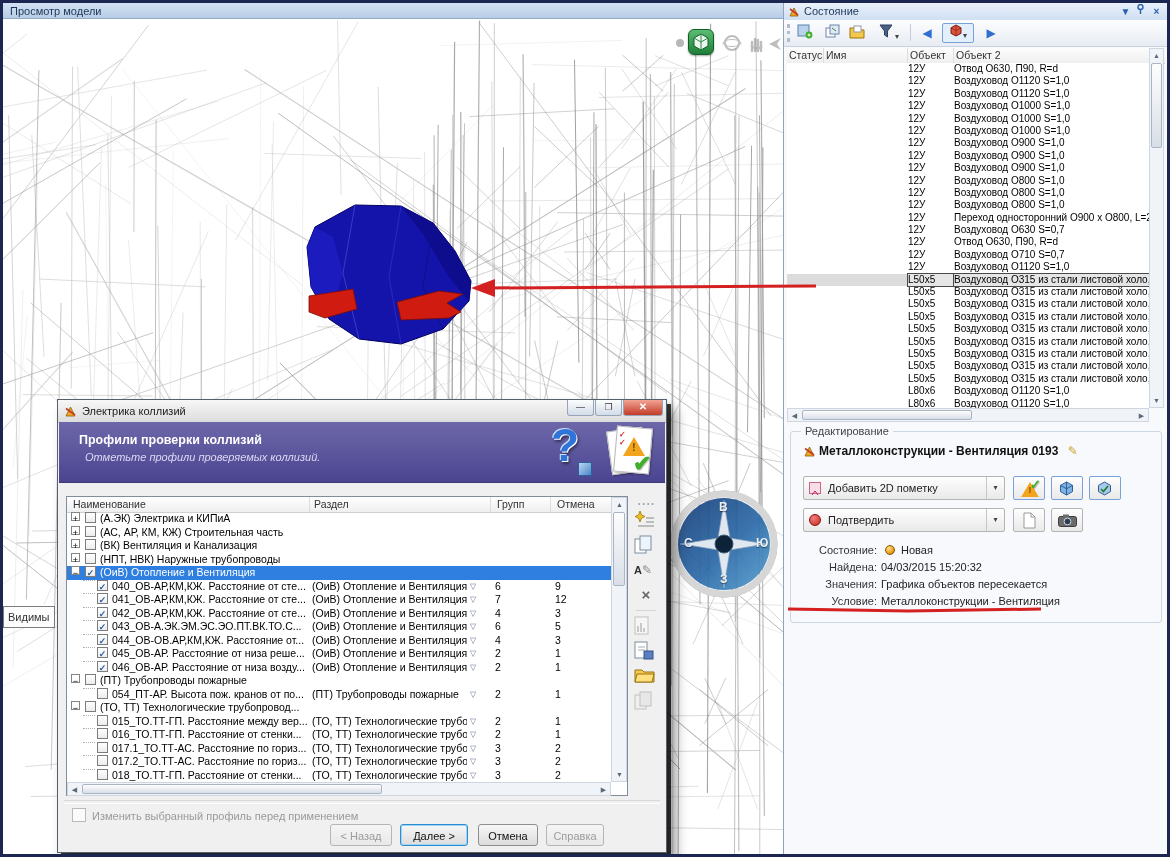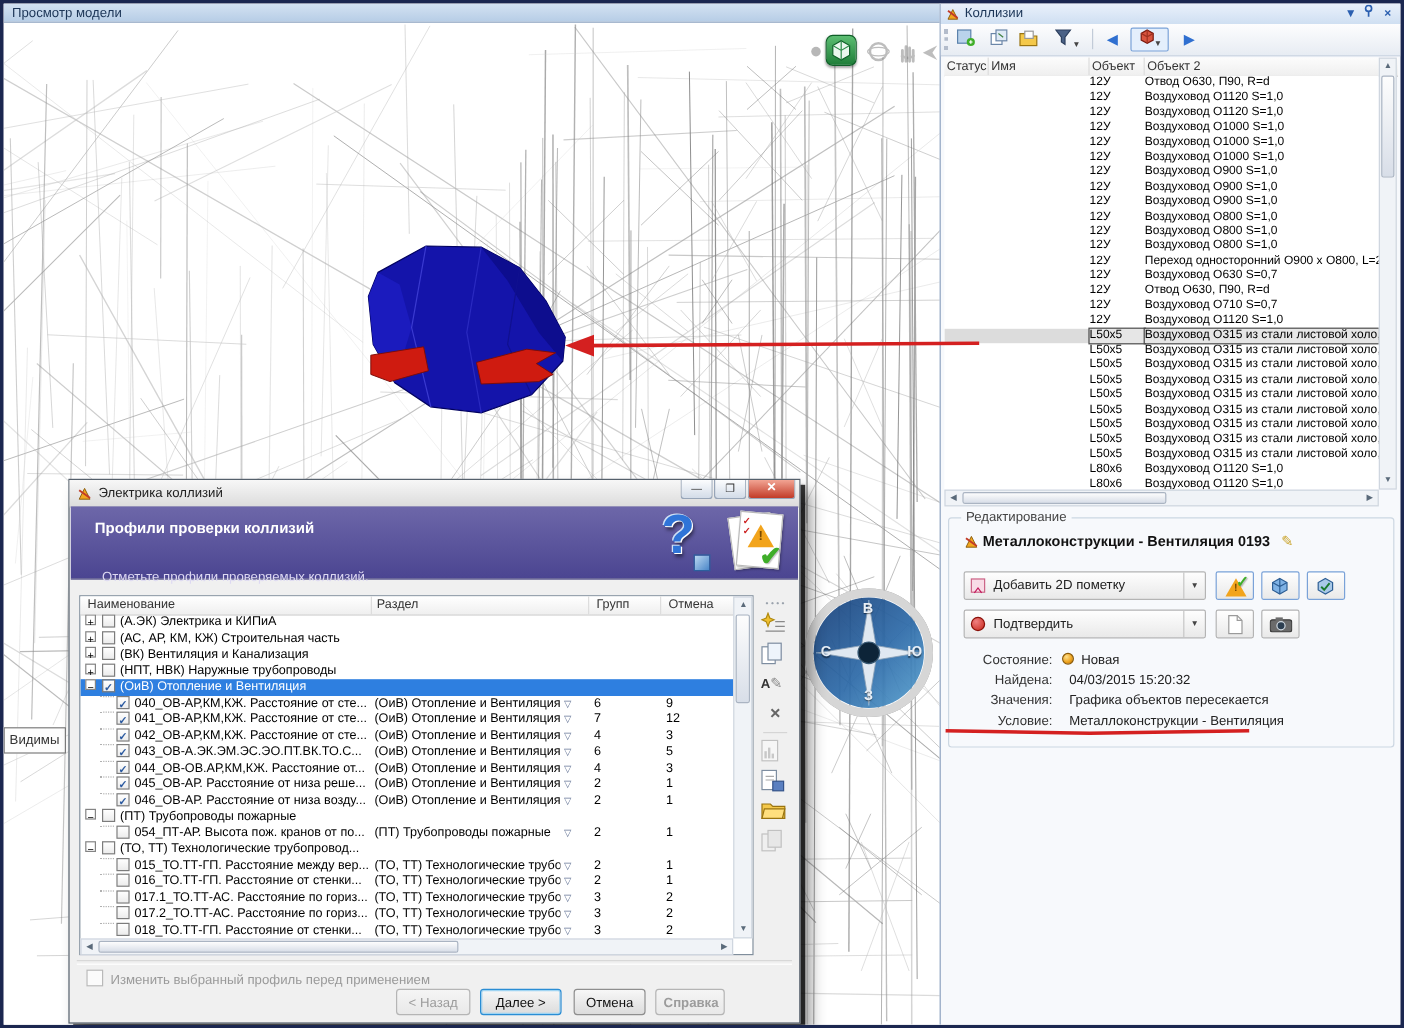--- a/index.html
+++ b/index.html
@@ -58,35 +58,35 @@
   .combo{position:absolute;left:12px;width:202px;height:24px;background:linear-gradient(#fefefe,#e9e9e9);
          border:1px solid #b4b4b4;border-radius:2px;font-size:11px;color:#222;line-height:22px;box-sizing:border-box;}
   .combo .lbl{position:absolute;left:24px;top:0;}
   .combo .dd{position:absolute;right:0;top:0;width:17px;height:22px;border-left:1px solid #c6c6c6;text-align:center;font-size:8px;color:#444;line-height:22px;}
   .cicon{position:absolute;left:5px;top:5px;width:12px;height:12px;}
   .sqbtn{position:absolute;width:32px;height:24px;background:linear-gradient(#fefefe,#e9e9e9);border:1px solid #b4b4b4;border-radius:2px;box-sizing:border-box;}
   .sqbtn.blue{border-color:#7aa2d8;}
   .fields{position:absolute;left:6px;top:110px;width:358px;font-size:11px;color:#222;}
   .frow{position:relative;height:17px;line-height:17px;}
   .flab{display:inline-block;width:80px;text-align:right;color:#333;}
-  .fval{margin-left:14px;}
+  .fval{margin-left:4px;}
   .coin2{display:inline-block;width:10px;height:10px;border-radius:50%;vertical-align:-1px;margin:0 6px 0 8px;
         background:radial-gradient(circle at 35% 30%,#ffe08a,#eda019 60%,#a66408);border:1px solid #8a5a08;box-sizing:border-box;}
   
   #dlg{position:absolute;left:54px;top:396px;width:608px;height:452px;background:#f0f0f0;border:1px solid #55606c;
        box-shadow:4px 5px 0 rgba(5,5,5,.8),8px 10px 12px rgba(0,0,0,.45);z-index:40;}
   #dtitle{position:absolute;left:0;top:0;right:0;height:22px;background:linear-gradient(#f7f7f7,#dcdcdc);
           border-bottom:1px solid #c0c0c0;font-size:11px;color:#222;line-height:22px;}
   #dtitle .ttl{position:absolute;left:24px;}
   .wbtn{position:absolute;top:0px;height:16px;border:1px solid #97a5b8;border-top:none;box-sizing:border-box;
         background:linear-gradient(#fcfdfe,#d3dce8);border-radius:0 0 3px 3px;text-align:center;font-size:9px;line-height:14px;color:#333;}
   .wbtn.close{background:linear-gradient(#f2a493,#c23b28);color:#fff;font-weight:bold;font-size:10px;}
   #dbanner{position:absolute;left:1px;top:22px;right:1px;height:60px;background:linear-gradient(#6d67a9,#4b4591);border-bottom:1px solid #3e3a7a;}
   #dbanner .t1{position:absolute;left:20px;top:11px;font-size:12.5px;font-weight:bold;color:#fff;}
-  #dbanner .t2{position:absolute;left:26px;top:29px;font-size:11px;color:#ddd9f2;margin-top:24px;}
+  #dbanner .t2{position:absolute;left:26px;top:29px;font-size:11px;font-style:italic;color:#ddd9f2;}
   .qmark{position:absolute;left:492px;top:-4px;font-size:46px;font-weight:bold;color:#2f74d8;
          text-shadow:1px 1px 0 #fff,-1px -1px 0 #cfe0f5,2px 3px 3px rgba(0,0,0,.45);}
   .qcube{position:absolute;left:519px;top:40px;width:12px;height:12px;background:linear-gradient(135deg,#bcd8f2,#4a86c8);border:1px solid #2c5f9e;}
   .chklist{position:absolute;left:540px;top:3px;width:58px;height:54px;}
   .paper{position:absolute;background:#fff;border:1px solid #b9b9b9;box-shadow:1px 1px 2px rgba(0,0,0,.3);}
   .warntri{position:absolute;width:0;height:0;border-left:11px solid transparent;border-right:11px solid transparent;border-bottom:19px solid #f2a41c;}
   .warntri:after{content:"!";position:absolute;left:-2px;top:4px;font-size:11px;font-weight:bold;color:#7a4a00;}
   .greenchk{position:absolute;color:#3fae29;font-weight:bold;font-size:22px;text-shadow:1px 1px 1px rgba(0,0,0,.25);}
   .redchk{position:absolute;color:#cc2222;font-size:8px;font-weight:bold;line-height:8px;}
   
@@ -487,21 +487,21 @@
   </div>
 
   <div id="vistip">Видимы</div>
 
   <div id="panel">
     <div id="ptitle">
       <svg style="position:absolute;left:4px;top:3px" width="12" height="12">
           <polygon points="2,10 10,10 6,2" fill="#f2a71f" stroke="#8a5c0a" stroke-width="0.8"></polygon>
           <line x1="2" y1="3" x2="10" y2="9" stroke="#c23b28" stroke-width="1.6"></line>
         </svg>
-      <span class="ttl">Коллизии</span>
+      <span class="ttl">Состояние</span>
       <span class="pwinbtn" style="right:34px">▼</span>
       <span class="pwinbtn" style="right:19px">
         <svg width="9" height="11">
             <circle cx="4.5" cy="3" r="2.5" fill="none" stroke="#2b5fb0" stroke-width="1.4"></circle>
             <line x1="4.5" y1="5.5" x2="4.5" y2="10" stroke="#2b5fb0" stroke-width="1.4"></line>
           </svg>
       </span>
       <span class="pwinbtn" style="right:3px;font-weight:bold">×</span>
     </div>
 
@@ -1048,21 +1048,21 @@
     </div>
 
     <div id="dfoot-sep"></div>
     <div id="modchk">
       <span class="box"></span><span>Изменить выбранный профиль перед применением</span>
     </div>
     <div id="dbuttons">
         <button class="fbtn disabled" style="left: 272px; width: 62px;">&lt; Назад</button>
         <button class="fbtn default" style="left: 342px; width: 68px;">Далее &gt;</button>
         <button class="fbtn" style="left: 420px; width: 60px;">Отмена</button>
-        <button class="fbtn disabled" style="left: 488px; width: 58px; font-weight: bold;">Справка</button>
+        <button class="fbtn disabled" style="left: 488px; width: 58px;">Справка</button>
       </div>
   </div>
 
   <svg id="annot" width="1164" height="851" viewBox="0 0 1164 851">
     <line x1="813" y1="283" x2="486" y2="285" stroke="#d42020" stroke-width="3"></line>
     <polygon points="468,285 492,276 492,294" fill="#d42020"></polygon>
     <polyline points="785,606 905,608 1038,606" fill="none" stroke="#d42020" stroke-width="3"></polyline>
   </svg>
 
 </div>

